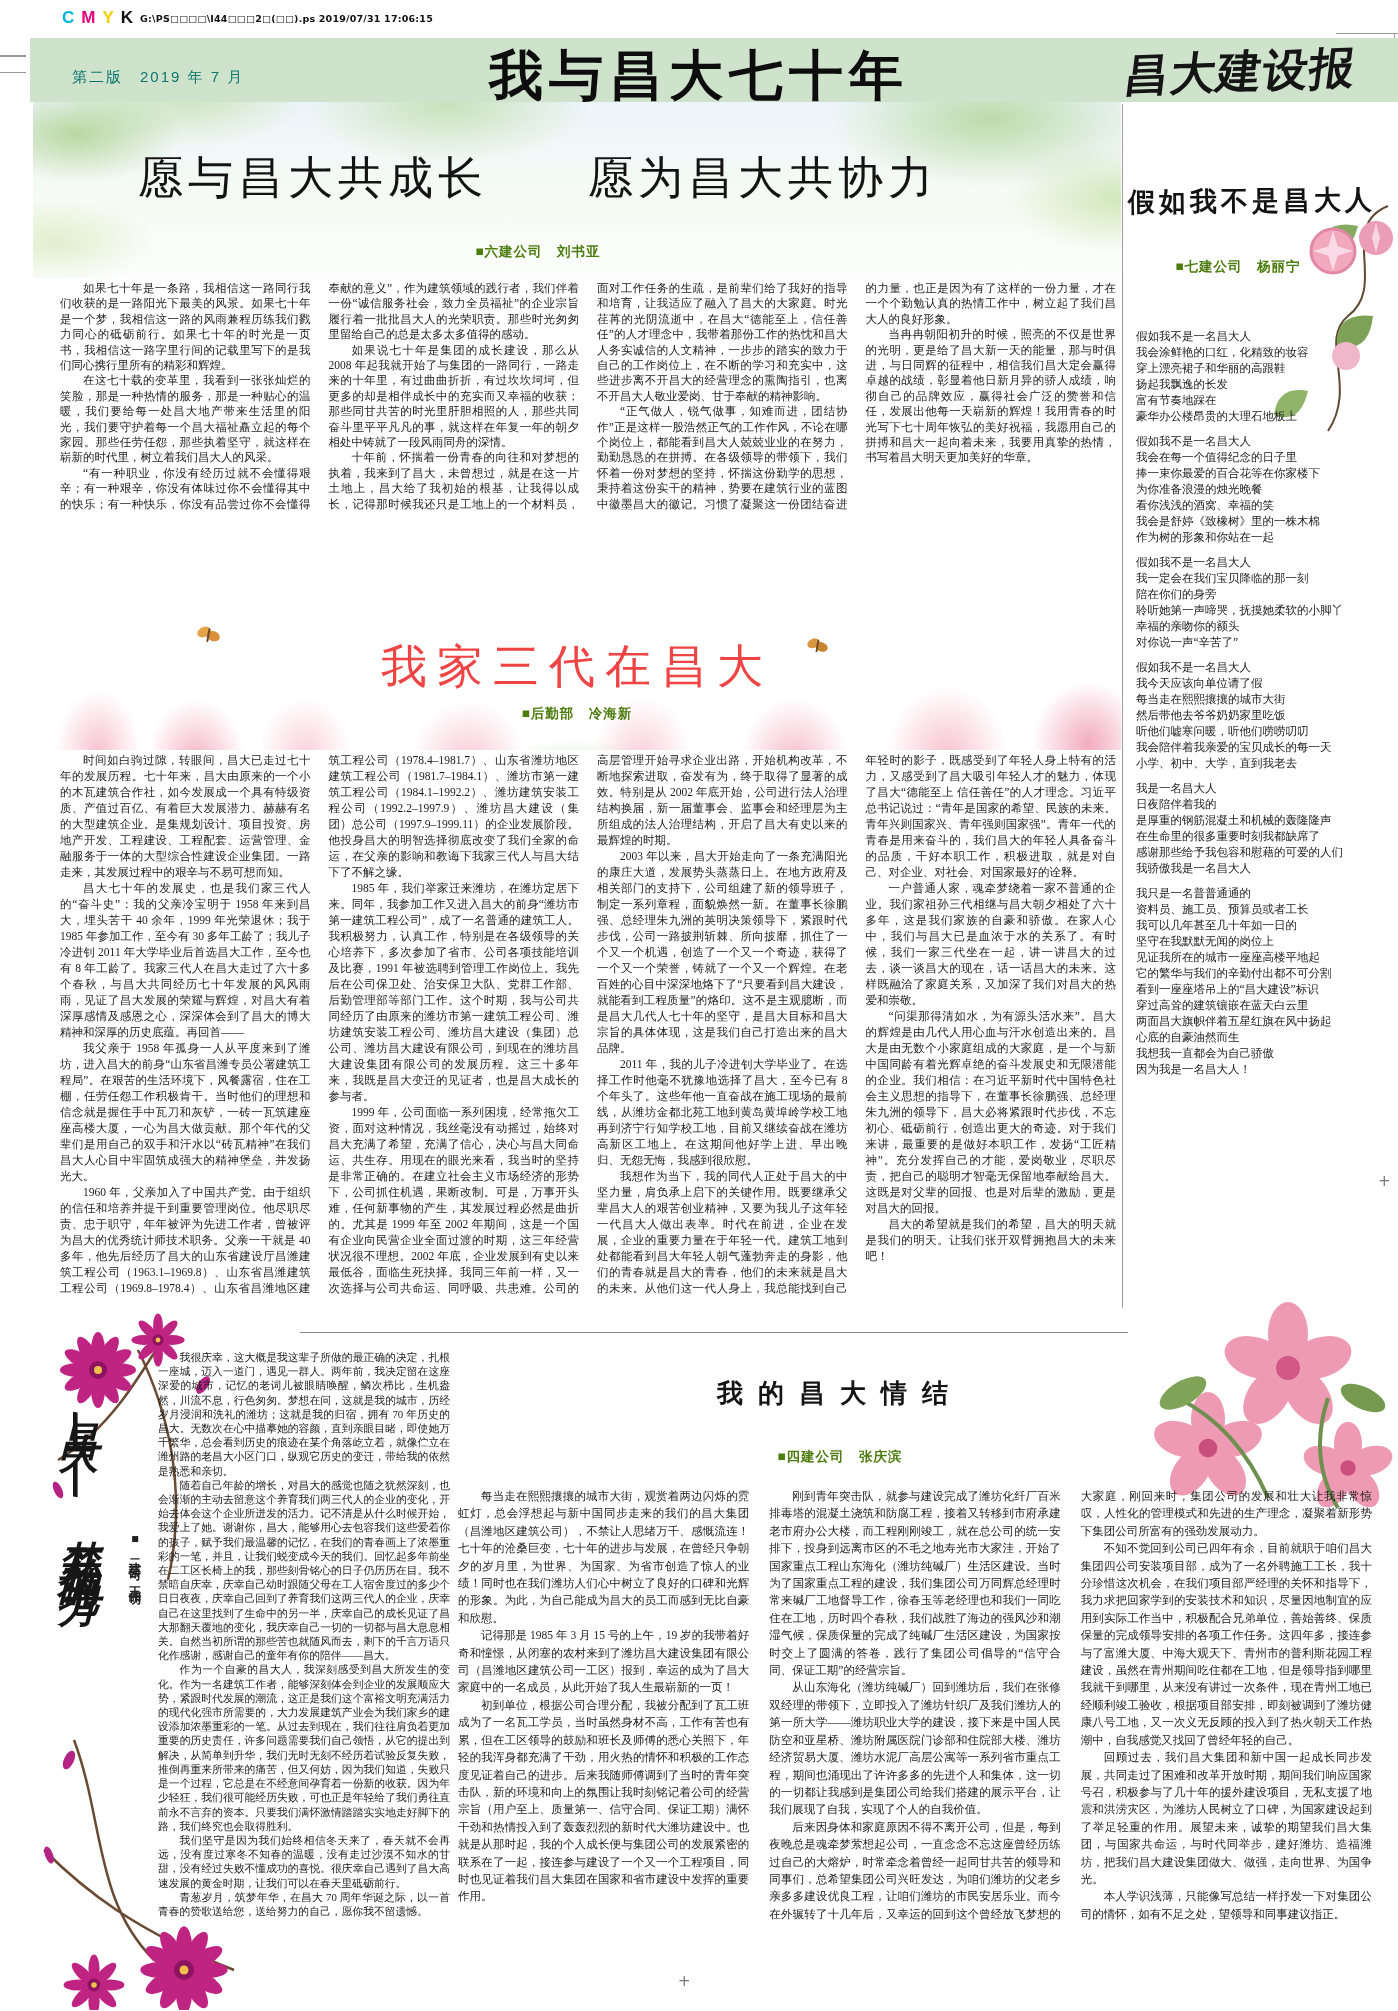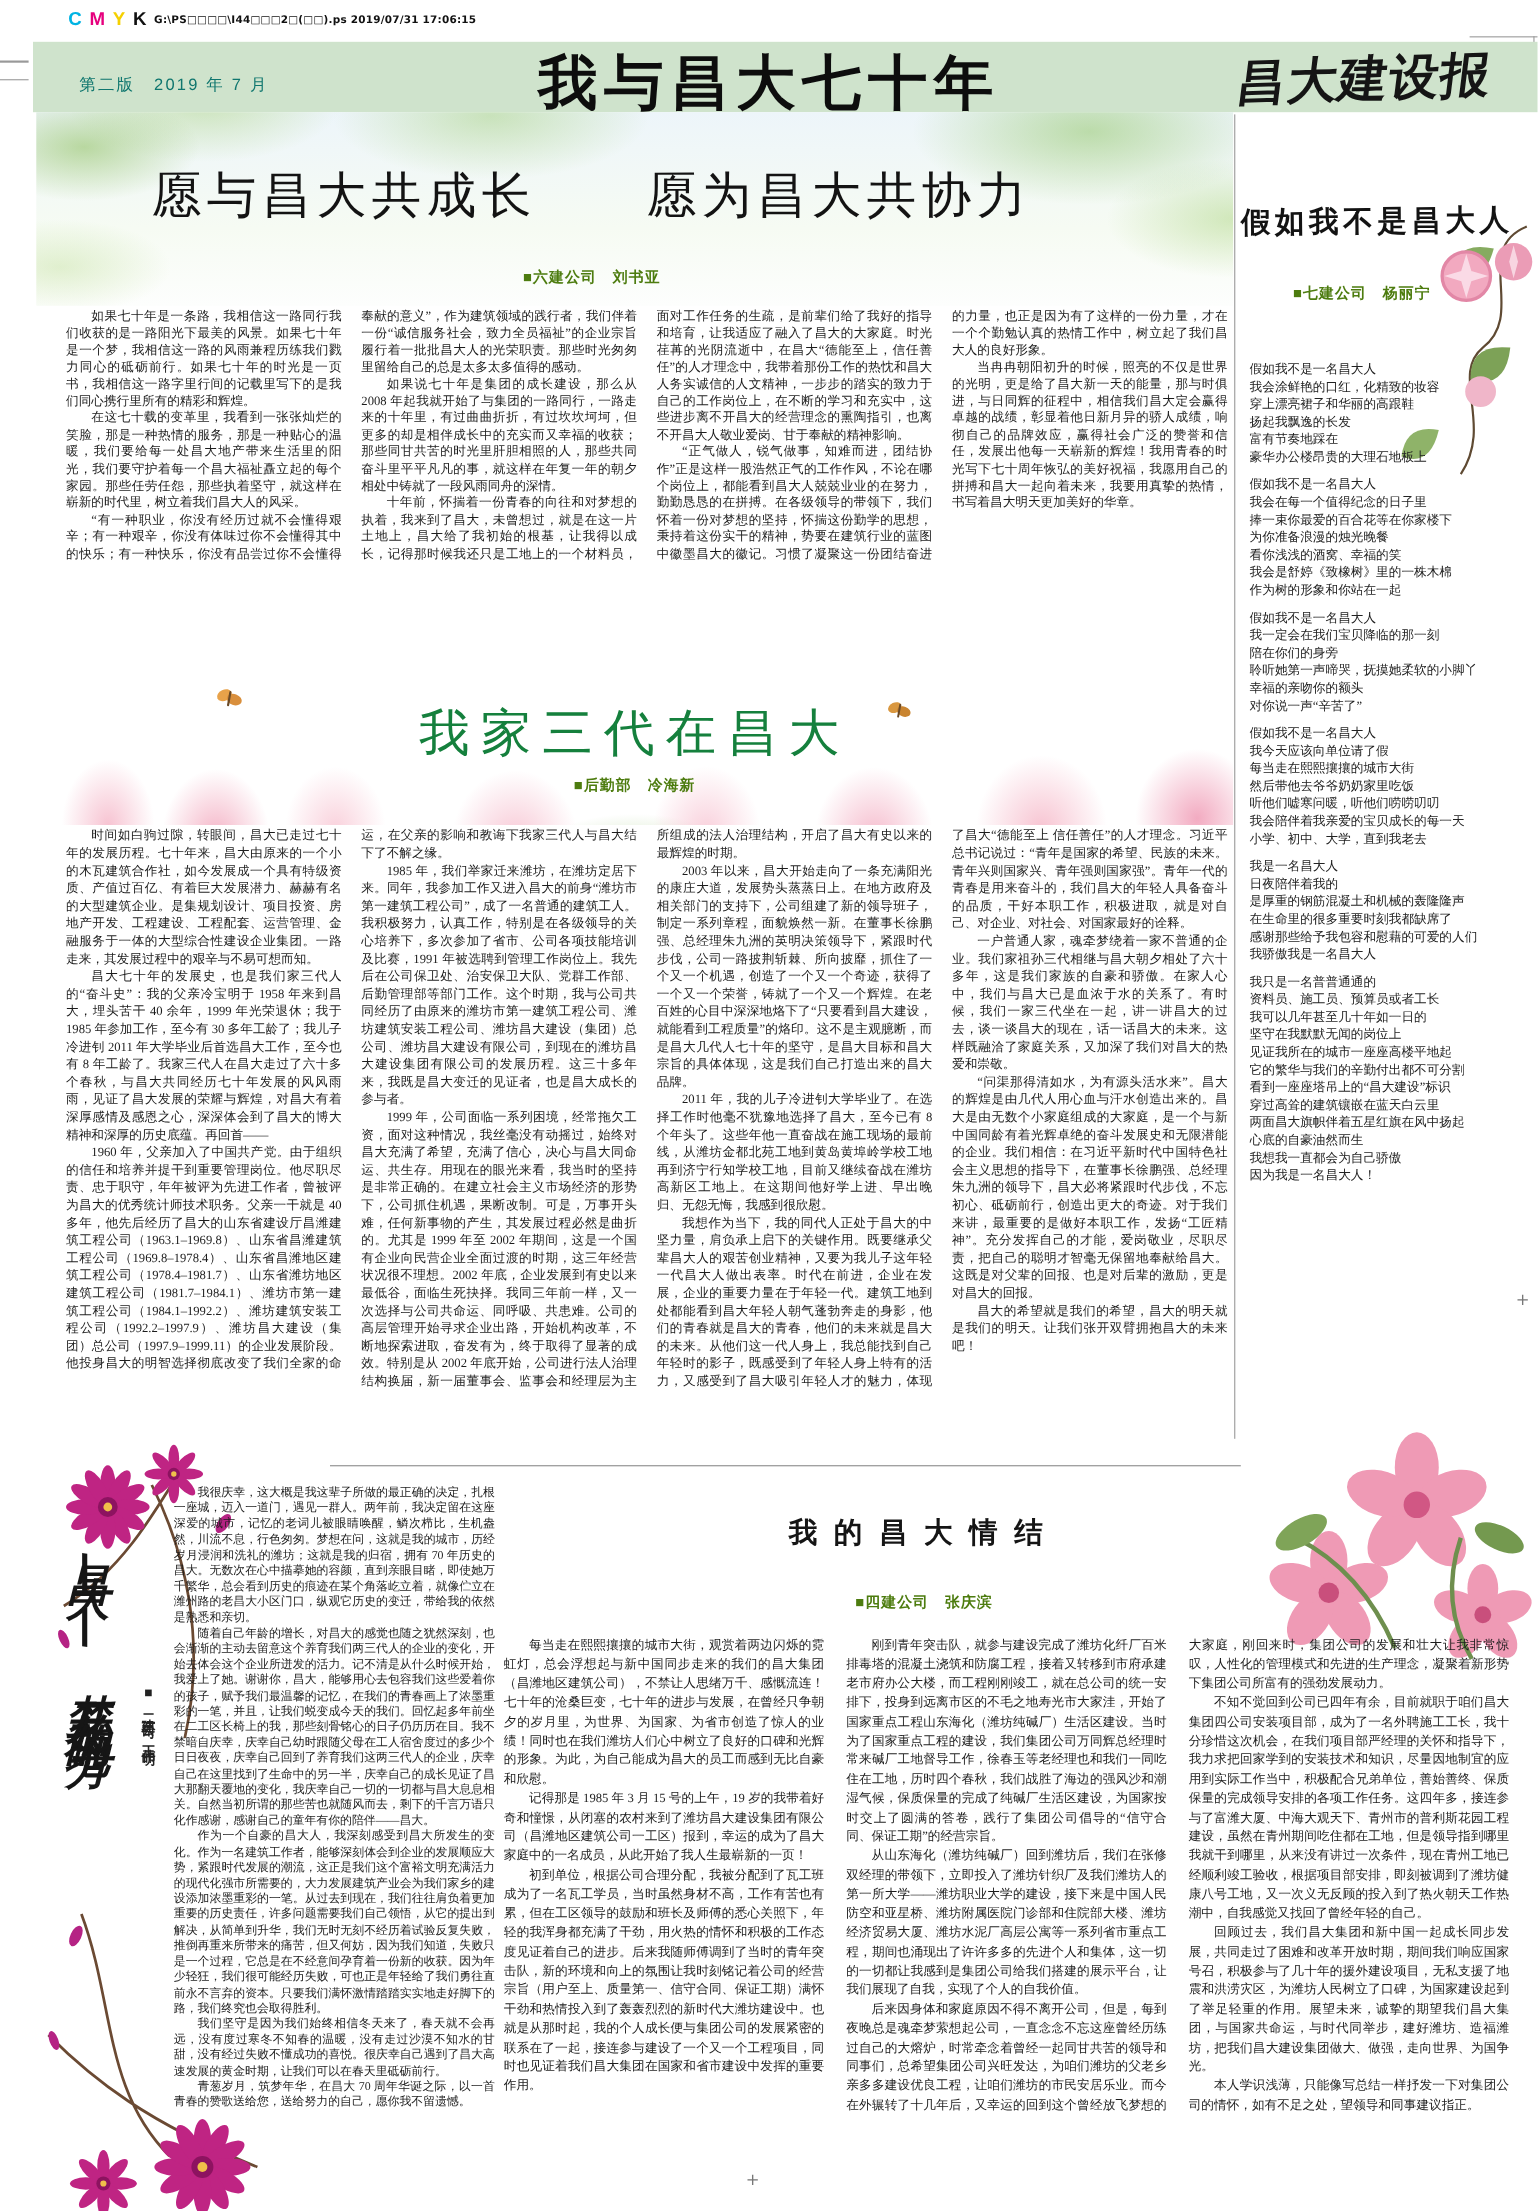--- a/index.html
+++ b/index.html
@@ -44,21 +44,21 @@
       radial-gradient(ellipse 70px 90px at 15% 108%, rgba(242,166,188,.85), transparent 70%),
       radial-gradient(ellipse 65px 80px at 25% 102%, rgba(248,199,212,.8), transparent 70%),
       radial-gradient(ellipse 80px 90px at 40% 110%, rgba(244,176,195,.7), transparent 72%),
       radial-gradient(ellipse 70px 85px at 56% 104%, rgba(247,193,208,.75), transparent 70%),
       radial-gradient(ellipse 75px 90px at 70% 108%, rgba(241,160,184,.7), transparent 72%),
       radial-gradient(ellipse 85px 95px at 84% 102%, rgba(246,186,202,.85), transparent 70%),
       radial-gradient(ellipse 80px 90px at 97% 96%, rgba(240,156,182,.85), transparent 70%),
       radial-gradient(ellipse 120px 50px at 50% 118%, rgba(170,206,140,.55), transparent 75%),
       #ffffff;}
   #a2title{left:33px;top:636px;width:1088px;text-align:center;font-family:"Liberation Sans",sans-serif;
-           font-weight:400;font-size:46px;letter-spacing:10px;color:#15803d;}
+           font-weight:400;font-size:46px;letter-spacing:10px;color:#ef4444;}
   #a2by{left:33px;top:705px;width:1088px;text-align:center;}
   #a2text{left:60px;top:752px;width:1056px;height:556px;column-count:4;font-size:11.5px;line-height:16px;}
   
   #vrule{left:1122px;top:104px;width:1px;height:1204px;background:#9a9a9a;}
   #sbtitle{left:1128px;top:183px;width:252px;font-family:"Liberation Sans",sans-serif;font-weight:800;
            font-size:27px;letter-spacing:4px;color:#131313;transform:rotate(-.6deg);white-space:nowrap;}
   #sbby{left:1128px;top:258px;width:220px;text-align:center;}
   #poem{left:1136px;top:328px;width:250px;height:964px;overflow:hidden;font-size:11.5px;color:#222;}
   #poem .stanza{margin:0 0 9px 0;}
   #poem .pline{margin:0;line-height:16px;white-space:nowrap;}
@@ -128,20 +128,21 @@
     <ellipse cx="17" cy="12" rx="7" ry="5" fill="#c98430" transform="rotate(20 17 12)"></ellipse>
     <rect x="11.4" y="4" width="2" height="14" rx="1" fill="#6b4a26" transform="rotate(10 12 11)"></rect>
   </svg>
   <div class="abs" id="a2title">我家三代在昌大</div>
   <div class="abs byline" id="a2by">
     <span>■</span><span>后勤部</span>　<span>冷海新</span>
   </div>
   <div class="abs cols" id="a2text">
       <p>时间如白驹过隙，转眼间，昌大已走过七十年的发展历程。七十年来，昌大由原来的一个小的木瓦建筑合作社，如今发展成一个具有特级资质、产值过百亿、有着巨大发展潜力、赫赫有名的大型建筑企业。是集规划设计、项目投资、房地产开发、工程建设、工程配套、运营管理、金融服务于一体的大型综合性建设企业集团。一路走来，其发展过程中的艰辛与不易可想而知。</p>
       <p>昌大七十年的发展史，也是我们家三代人的“奋斗史”：我的父亲冷宝明于 1958 年来到昌大，埋头苦干 40 余年，1999 年光荣退休；我于 1985 年参加工作，至今有 30 多年工龄了；我儿子冷进钊 2011 年大学毕业后首选昌大工作，至今也有 8 年工龄了。我家三代人在昌大走过了六十多个春秋，与昌大共同经历七十年发展的风风雨雨，见证了昌大发展的荣耀与辉煌，对昌大有着深厚感情及感恩之心，深深体会到了昌大的博大精神和深厚的历史底蕴。再回首——</p>
+      <p>我父亲于 1958 年孤身一人从平度来到了潍坊，进入昌大的前身“山东省昌潍专员公署建筑工程局”。在艰苦的生活环境下，风餐露宿，住在工棚，任劳任怨工作积极肯干。当时他们的理想和信念就是握住手中瓦刀和灰铲，一砖一瓦筑建座座高楼大厦，一心为昌大做贡献。那个年代的父辈们是用自己的双手和汗水以“砖瓦精神”在我们昌大人心目中牢固筑成强大的精神堡垒，并发扬光大。</p>
       <p>1960 年，父亲加入了中国共产党。由于组织的信任和培养并提干到重要管理岗位。他尽职尽责、忠于职守，年年被评为先进工作者，曾被评为昌大的优秀统计师技术职务。父亲一干就是 40 多年，他先后经历了昌大的山东省建设厅昌潍建筑工程公司（1963.1–1969.8）、山东省昌潍建筑工程公司（1969.8–1978.4）、山东省昌潍地区建筑工程公司（1978.4–1981.7）、山东省潍坊地区建筑工程公司（1981.7–1984.1）、潍坊市第一建筑工程公司（1984.1–1992.2）、潍坊建筑安装工程公司（1992.2–1997.9）、潍坊昌大建设（集团）总公司（1997.9–1999.11）的企业发展阶段。他投身昌大的明智选择彻底改变了我们全家的命运，在父亲的影响和教诲下我家三代人与昌大结下了不解之缘。</p>
       <p>1985 年，我们举家迁来潍坊，在潍坊定居下来。同年，我参加工作又进入昌大的前身“潍坊市第一建筑工程公司”，成了一名普通的建筑工人。我积极努力，认真工作，特别是在各级领导的关心培养下，多次参加了省市、公司各项技能培训及比赛，1991 年被选聘到管理工作岗位上。我先后在公司保卫处、治安保卫大队、党群工作部、后勤管理部等部门工作。这个时期，我与公司共同经历了由原来的潍坊市第一建筑工程公司、潍坊建筑安装工程公司、潍坊昌大建设（集团）总公司、潍坊昌大建设有限公司，到现在的潍坊昌大建设集团有限公司的发展历程。这三十多年来，我既是昌大变迁的见证者，也是昌大成长的参与者。</p>
       <p>1999 年，公司面临一系列困境，经常拖欠工资，面对这种情况，我丝毫没有动摇过，始终对昌大充满了希望，充满了信心，决心与昌大同命运、共生存。用现在的眼光来看，我当时的坚持是非常正确的。在建立社会主义市场经济的形势下，公司抓住机遇，果断改制。可是，万事开头难，任何新事物的产生，其发展过程必然是曲折的。尤其是 1999 年至 2002 年期间，这是一个国有企业向民营企业全面过渡的时期，这三年经营状况很不理想。2002 年底，企业发展到有史以来最低谷，面临生死抉择。我同三年前一样，又一次选择与公司共命运、同呼吸、共患难。公司的高层管理开始寻求企业出路，开始机构改革，不断地探索进取，奋发有为，终于取得了显著的成效。特别是从 2002 年底开始，公司进行法人治理结构换届，新一届董事会、监事会和经理层为主所组成的法人治理结构，开启了昌大有史以来的最辉煌的时期。</p>
       <p>2003 年以来，昌大开始走向了一条充满阳光的康庄大道，发展势头蒸蒸日上。在地方政府及相关部门的支持下，公司组建了新的领导班子，制定一系列章程，面貌焕然一新。在董事长徐鹏强、总经理朱九洲的英明决策领导下，紧跟时代步伐，公司一路披荆斩棘、所向披靡，抓住了一个又一个机遇，创造了一个又一个奇迹，获得了一个又一个荣誉，铸就了一个又一个辉煌。在老百姓的心目中深深地烙下了“只要看到昌大建设，就能看到工程质量”的烙印。这不是主观臆断，而是昌大几代人七十年的坚守，是昌大目标和昌大宗旨的具体体现，这是我们自己打造出来的昌大品牌。</p>
       <p>2011 年，我的儿子冷进钊大学毕业了。在选择工作时他毫不犹豫地选择了昌大，至今已有 8 个年头了。这些年他一直奋战在施工现场的最前线，从潍坊金都北苑工地到黄岛黄埠岭学校工地再到济宁行知学校工地，目前又继续奋战在潍坊高新区工地上。在这期间他好学上进、早出晚归、无怨无悔，我感到很欣慰。</p>
       <p>我想作为当下，我的同代人正处于昌大的中坚力量，肩负承上启下的关键作用。既要继承父辈昌大人的艰苦创业精神，又要为我儿子这年轻一代昌大人做出表率。时代在前进，企业在发展，企业的重要力量在于年轻一代。建筑工地到处都能看到昌大年轻人朝气蓬勃奔走的身影，他们的青春就是昌大的青春，他们的未来就是昌大的未来。从他们这一代人身上，我总能找到自己年轻时的影子，既感受到了年轻人身上特有的活力，又感受到了昌大吸引年轻人才的魅力，体现了昌大“德能至上 信任善任”的人才理念。习近平总书记说过：“青年是国家的希望、民族的未来。青年兴则国家兴、青年强则国家强”。青年一代的青春是用来奋斗的，我们昌大的年轻人具备奋斗的品质，干好本职工作，积极进取，就是对自己、对企业、对社会、对国家最好的诠释。</p>
       <p>一户普通人家，魂牵梦绕着一家不普通的企业。我们家祖孙三代相继与昌大朝夕相处了六十多年，这是我们家族的自豪和骄傲。在家人心中，我们与昌大已是血浓于水的关系了。有时候，我们一家三代坐在一起，讲一讲昌大的过去，谈一谈昌大的现在，话一话昌大的未来。这样既融洽了家庭关系，又加深了我们对昌大的热爱和崇敬。</p>
       <p>“问渠那得清如水，为有源头活水来”。昌大的辉煌是由几代人用心血与汗水创造出来的。昌大是由无数个小家庭组成的大家庭，是一个与新中国同龄有着光辉卓绝的奋斗发展史和无限潜能的企业。我们相信：在习近平新时代中国特色社会主义思想的指导下，在董事长徐鹏强、总经理朱九洲的领导下，昌大必将紧跟时代步伐，不忘初心、砥砺前行，创造出更大的奇迹。对于我们来讲，最重要的是做好本职工作，发扬“工匠精神”。充分发挥自己的才能，爱岗敬业，尽职尽责，把自己的聪明才智毫无保留地奉献给昌大。这既是对父辈的回报、也是对后辈的激励，更是对昌大的回报。</p>
       <p>昌大的希望就是我们的希望，昌大的明天就是我们的明天。让我们张开双臂拥抱昌大的未来吧！</p>
     </div>

